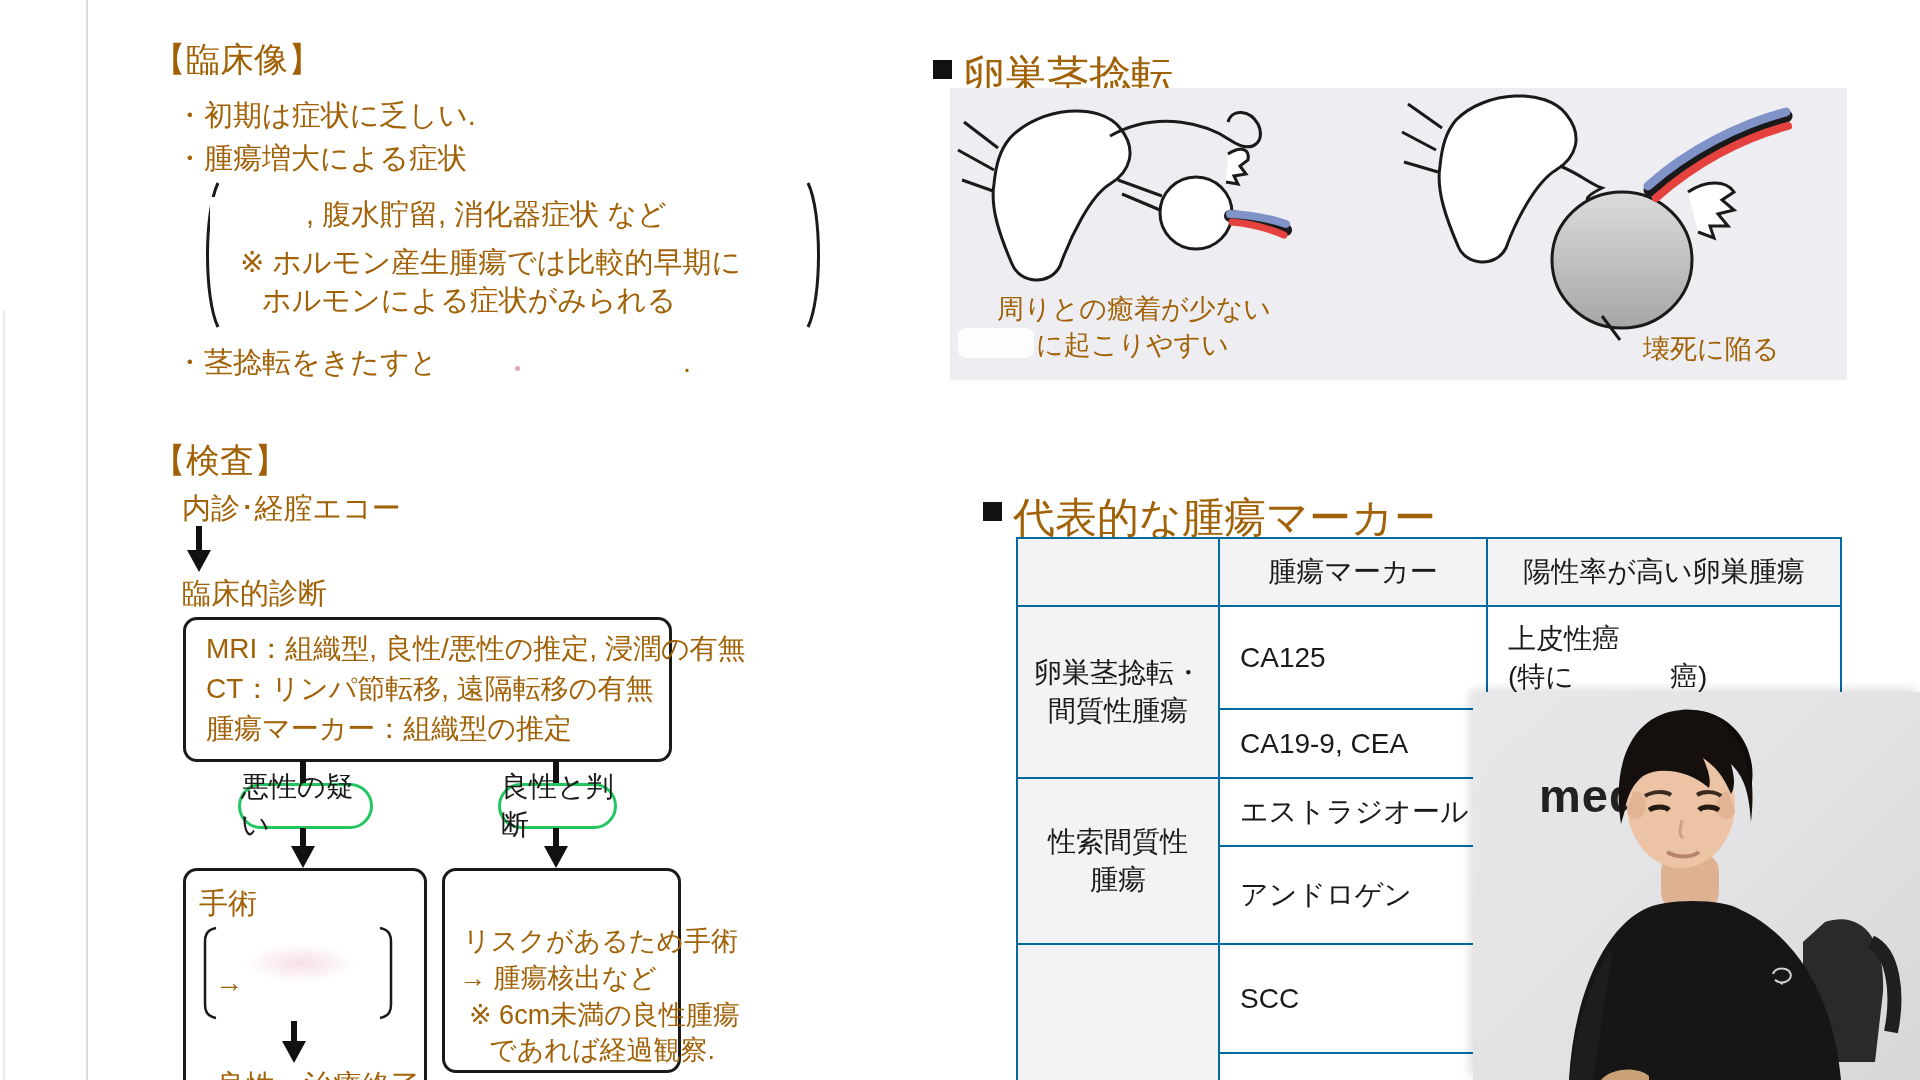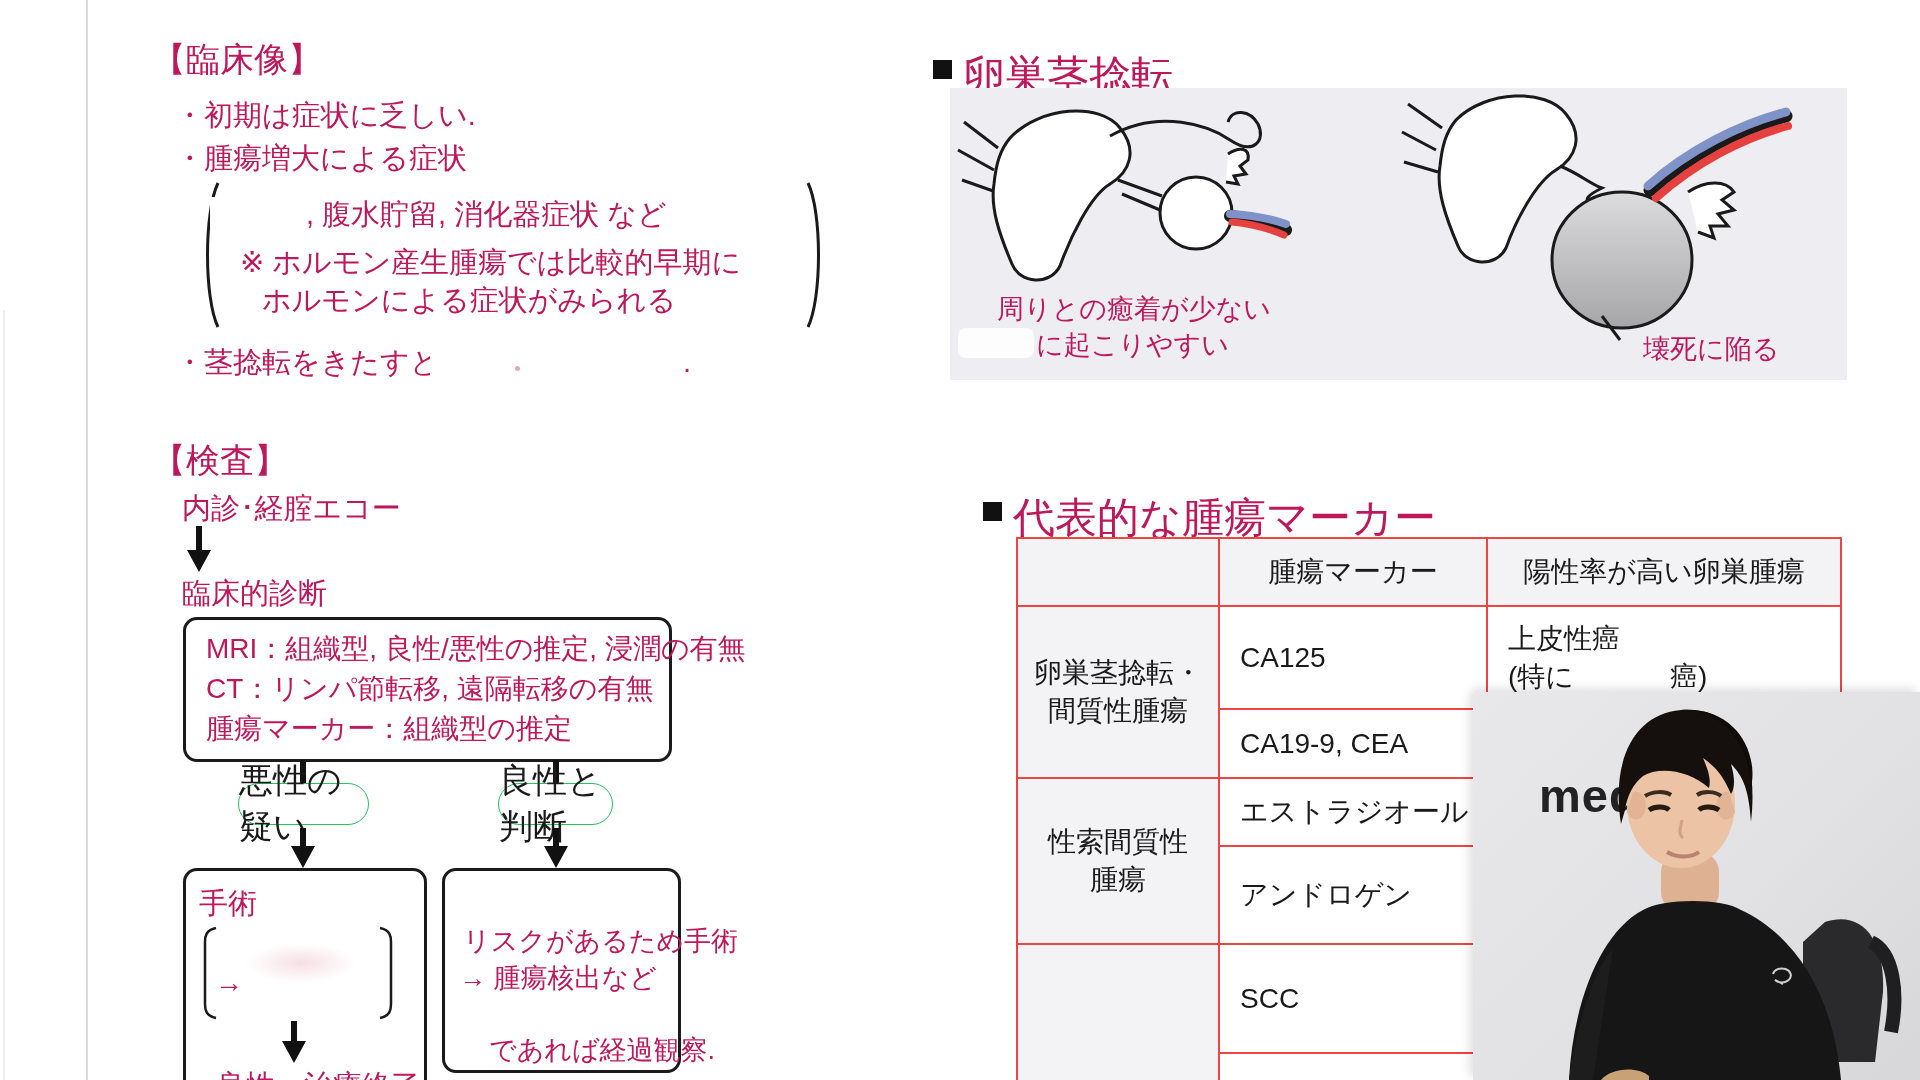--- a/index.html
+++ b/index.html
@@ -1,31 +1,31 @@
 <!DOCTYPE html>
 <html><head>
 <meta charset="utf-8">
 <style>
   html,body{margin:0;padding:0;}
   body{width:1920px;height:1080px;overflow:hidden;background:#fff;
        font-family:"Liberation Sans","DejaVu Sans",sans-serif;color:#1a1a1a;position:relative;}
   .abs{position:absolute;}
-  .t{position:absolute;white-space:nowrap;line-height:1.15;color:#be185d;}
+  .t{position:absolute;white-space:nowrap;line-height:1.15;color:#a16207;}
   .f34{font-size:34px;} .f31{font-size:42px;} .f29{font-size:29px;} .f28{font-size:28px;} .f27{font-size:27px;}
   .vline{position:absolute;top:0;bottom:0;width:2px;background:#dcdce0;}
   .vline2{position:absolute;width:2px;background:#ececf1;}
   .sq{position:absolute;width:19px;height:19px;background:#111;}
   .panel{position:absolute;background:#eeeef2;}
   .rbox{position:absolute;border:3px solid #1a1a1a;border-radius:14px;background:#fff;}
-  .pill{position:absolute;border:1px solid #22c55e;border-radius:26px;background:#fff;
-        display:flex;align-items:center;justify-content:center;font-size:34px;}
+  .pill{position:absolute;border:3px solid #22c55e;border-radius:26px;background:#fff;
+        display:flex;align-items:center;justify-content:center;font-size:28px;}
   .stem{position:absolute;background:#111;}
   svg.arr{position:absolute;}
   table.mk{position:absolute;border-collapse:collapse;table-layout:fixed;background:#fff;}
-  table.mk td{border:2px solid #ef4444;font-size:28px;overflow:hidden;}
+  table.mk td{border:2px solid #0369a1;font-size:28px;overflow:hidden;}
   td.hd{background:#f3f3f6;text-align:center;vertical-align:middle;}
   td.grp{background:#f3f3f6;text-align:center;vertical-align:middle;line-height:1.35;}
   td.val{background:#fff;vertical-align:middle;padding-left:20px;}
   .webcam{position:absolute;left:1473px;top:692px;width:447px;height:388px;
           background:linear-gradient(135deg,#e8e8ea 0%,#e2e2e4 55%,#d7d7d9 100%);
           border-top-left-radius:10px;box-shadow:-4px -4px 10px rgba(0,0,0,.12);overflow:hidden;}
   .medlogo{position:absolute;left:18px;top:76px;font-size:47px;font-weight:bold;color:#222;letter-spacing:1px;margin-left:48px;}
   .dot{position:absolute;border-radius:50%;background:#d4607a;opacity:.55;}
   .smudge{position:absolute;background:radial-gradient(ellipse at center,rgba(236,190,200,.5),rgba(255,255,255,0) 70%);}
 </style>
@@ -154,20 +154,21 @@
   <div class="t f28" style="left:29px;top:96px">→</div>
   <svg class="arr" style="left:95px;top:150px" width="26" height="42">
     <path d="M10,0 h6 v22 h-6 z M13,42 L1,20 h24 z" fill="#111"></path>
   </svg>
   <div class="t f29" style="left:31px;top:198px">良性：治療終了</div>
 </div>
 
 <div class="rbox" style="left:442px;top:868px;width:233px;height:199px">
   <div class="t f27" style="left:18px;top:55px">リスクがあるため手術</div>
   <div class="t f27" style="left:14px;top:92px">→ 腫瘍核出など</div>
+  <div class="t f27" style="left:24px;top:129px">※ 6cm未満の良性腫瘍</div>
   <div class="t f27" style="left:44px;top:164px">であれば経過観察.</div>
 </div>
 
 <div class="sq" style="left:983px;top:502px"></div>
 <div class="t f31" style="left:1013px;top:494px">代表的な腫瘍マーカー</div>
 
 <table class="mk" style="left:1016px;top:537px;width:826px">
   <colgroup>
       <col style="width:202px">
       <col style="width:268px">

